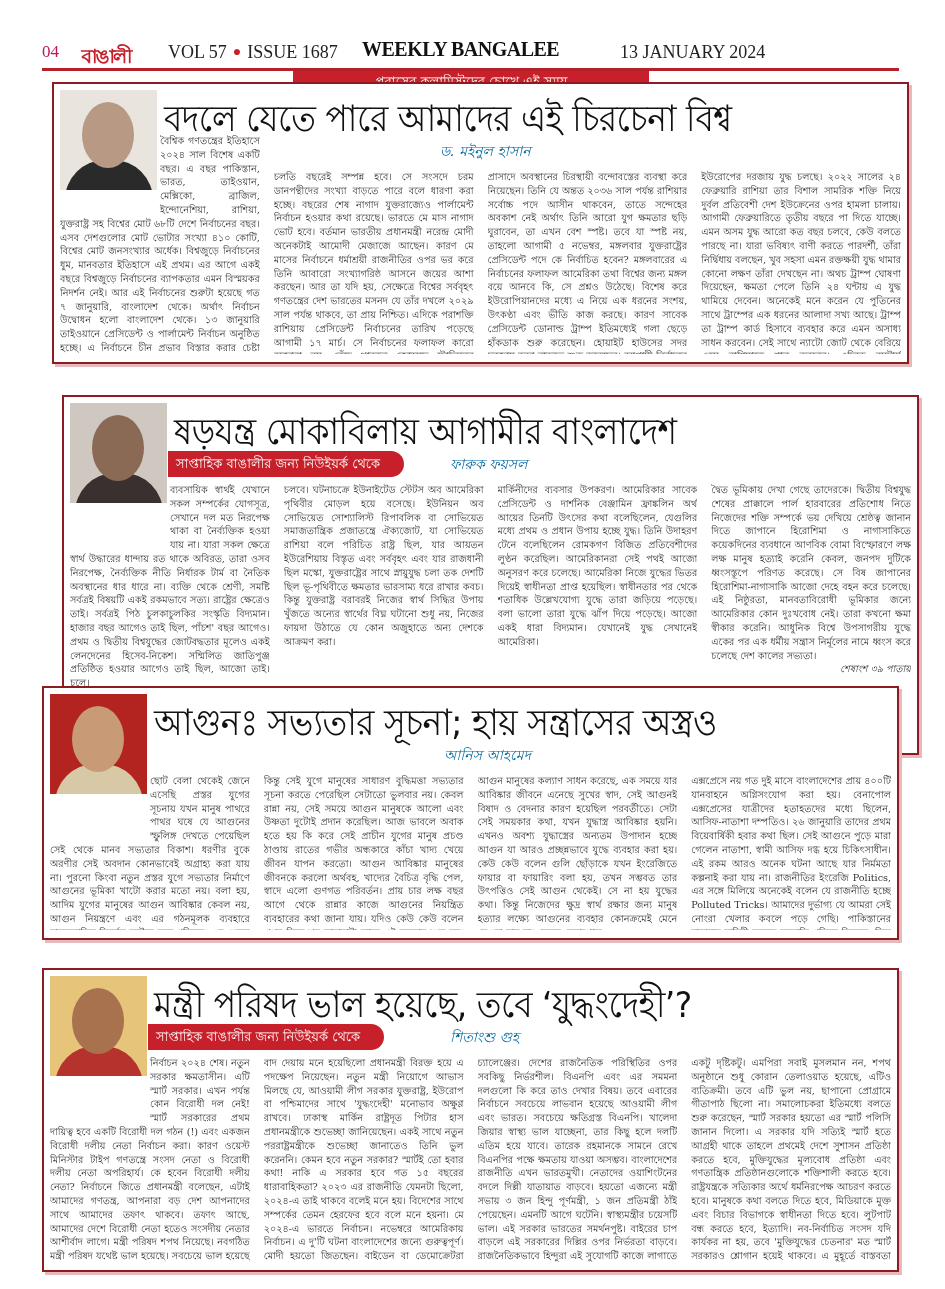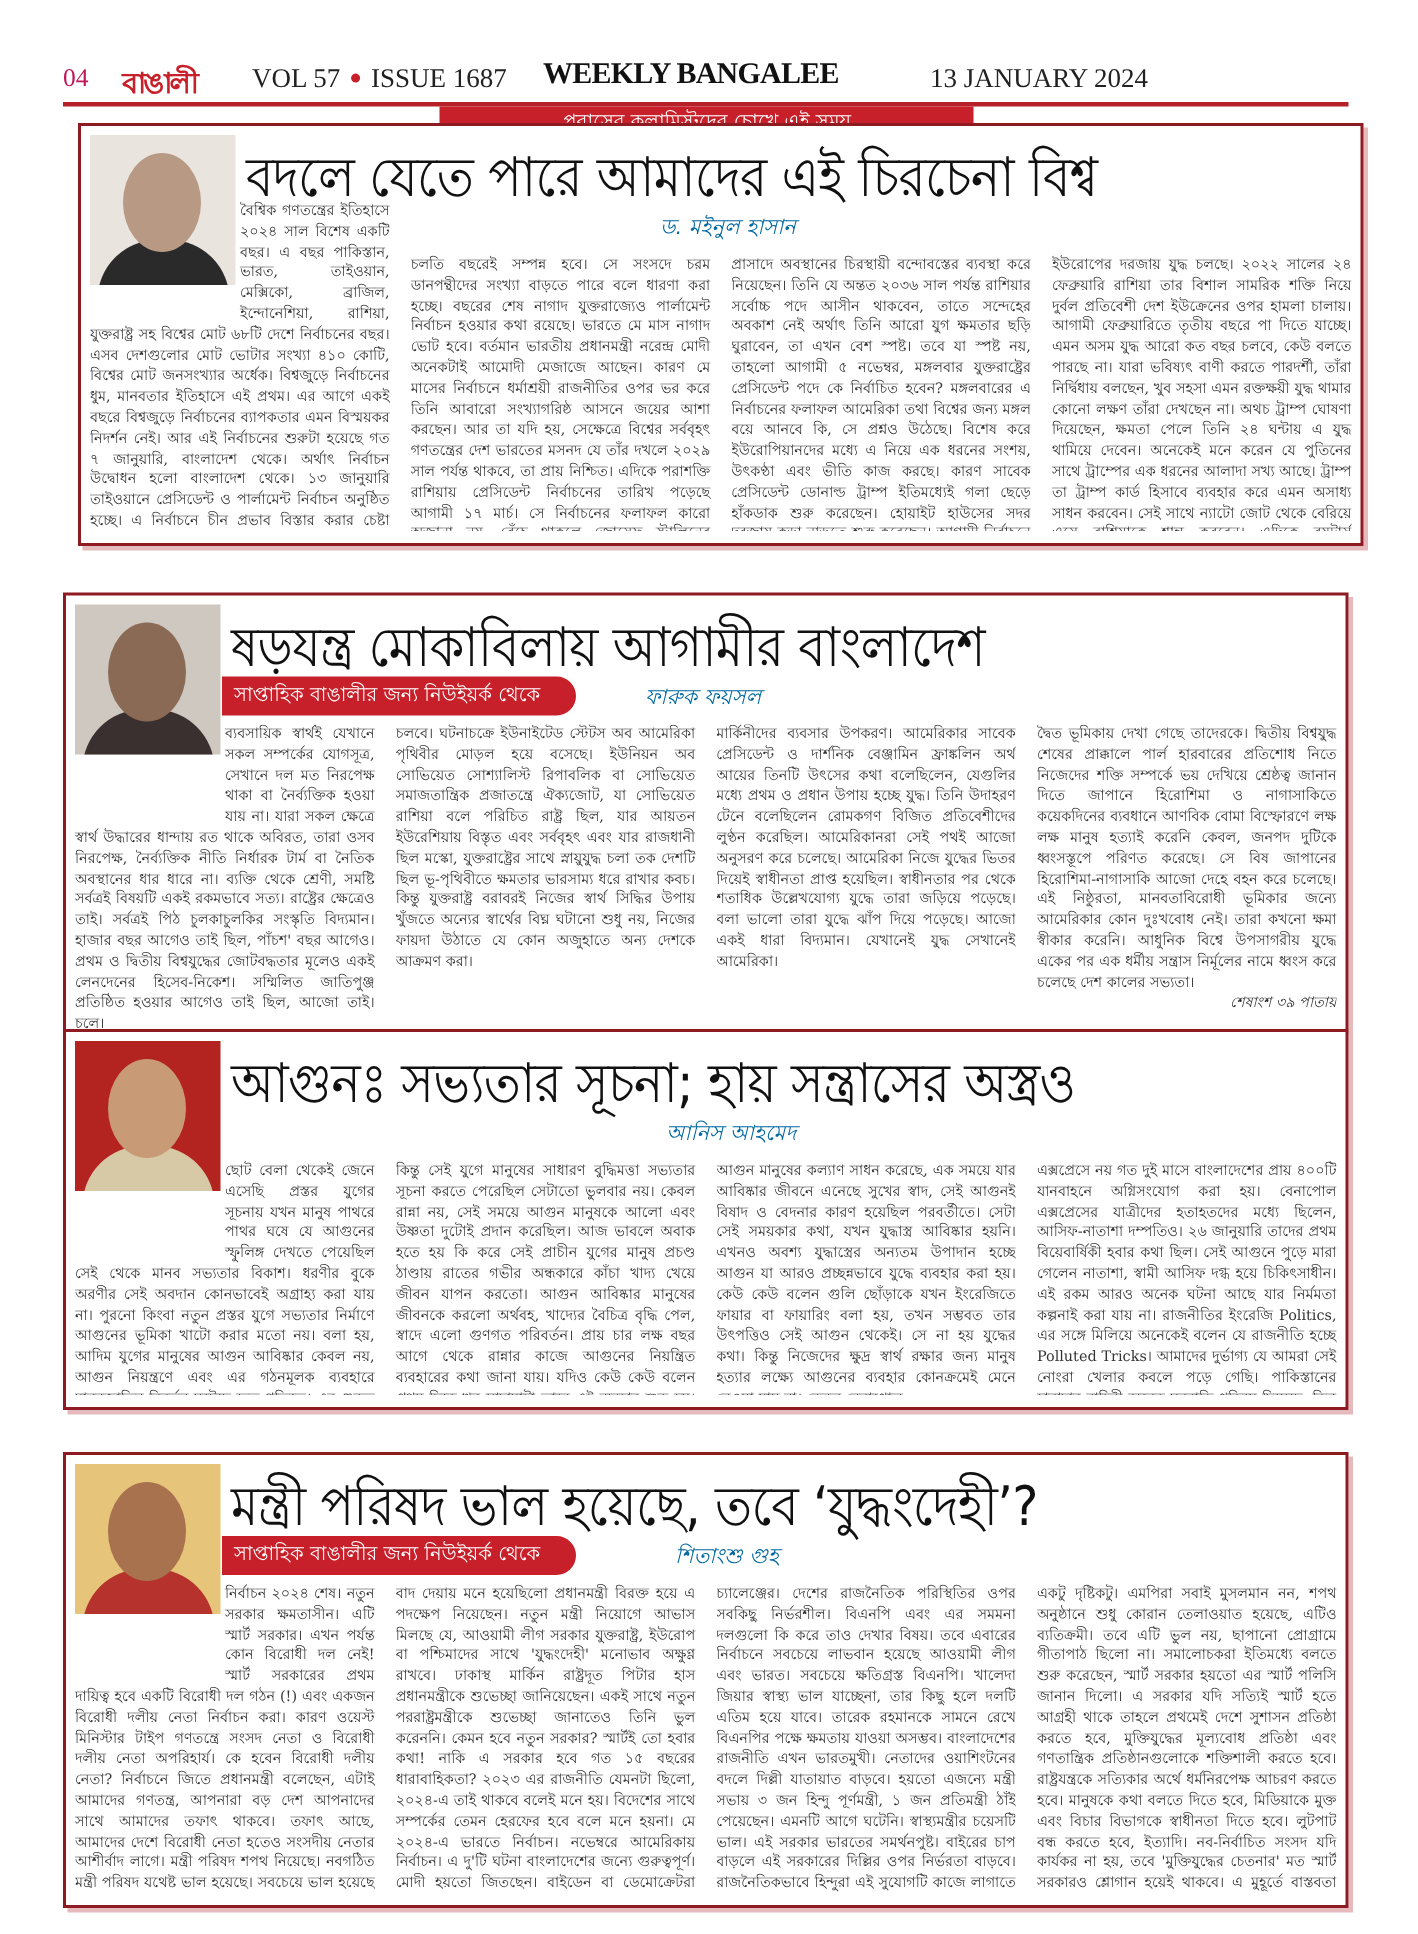--- a/index.html
+++ b/index.html
@@ -49,21 +49,21 @@
   <div class="headline">বদলে যেতে পারে আমাদের এই চিরচেনা বিশ্ব</div>
   <div class="author" style="left:386px">ড. মইনুল হাসান</div>
   <div class="cols" style="top:50px">
     <div class="col first" style="padding-top:0"><span class="spacer" style="height:78px"></span><span>বৈশ্বিক গণতন্ত্রের ইতিহাসে ২০২৪ সাল বিশেষ একটি বছর। এ বছর পাকিস্তান, ভারত, তাইওয়ান, মেক্সিকো, ব্রাজিল, ইন্দোনেশিয়া, রাশিয়া, যুক্তরাষ্ট্র সহ বিশ্বের মোট ৬৮টি দেশে নির্বাচনের বছর। এসব দেশগুলোর মোট ভোটার সংখ্যা ৪১০ কোটি, বিশ্বের মোট জনসংখ্যার অর্ধেক। বিশ্বজুড়ে নির্বাচনের ধুম, মানবতার ইতিহাসে এই প্রথম। এর আগে একই বছরে বিশ্বজুড়ে নির্বাচনের ব্যাপকতার এমন বিস্ময়কর নিদর্শন নেই। আর এই নির্বাচনের শুরুটা হয়েছে গত ৭ জানুয়ারি, বাংলাদেশ থেকে। অর্থাৎ নির্বাচন উদ্বোধন হলো বাংলাদেশ থেকে। ১৩ জানুয়ারি তাইওয়ানে প্রেসিডেন্ট ও পার্লামেন্ট নির্বাচন অনুষ্ঠিত হচ্ছে। এ নির্বাচনে চীন প্রভাব বিস্তার করার চেষ্টা করছে বলে অভিযোগ উঠেছে। ইউরোপীয় ইউনিয়নের ২৭টি দেশ থেকে ইউরোপিয়ান সংসদের সদস্য নির্বাচন</span></div>
     <div class="col" style="padding-top:36px"><span>চলতি বছরেই সম্পন্ন হবে। সে সংসদে চরম ডানপন্থীদের সংখ্যা বাড়তে পারে বলে ধারণা করা হচ্ছে। বছরের শেষ নাগাদ যুক্তরাজ্যেও পার্লামেন্ট নির্বাচন হওয়ার কথা রয়েছে। ভারতে মে মাস নাগাদ ভোট হবে। বর্তমান ভারতীয় প্রধানমন্ত্রী নরেন্দ্র মোদী অনেকটাই আমোদী মেজাজে আছেন। কারণ মে মাসের নির্বাচনে ধর্মাশ্রয়ী রাজনীতির ওপর ভর করে তিনি আবারো সংখ্যাগরিষ্ঠ আসনে জয়ের আশা করছেন। আর তা যদি হয়, সেক্ষেত্রে বিশ্বের সর্ববৃহৎ গণতন্ত্রের দেশ ভারতের মসনদ যে তাঁর দখলে ২০২৯ সাল পর্যন্ত থাকবে, তা প্রায় নিশ্চিত। এদিকে পরাশক্তি রাশিয়ায় প্রেসিডেন্ট নির্বাচনের তারিখ পড়েছে আগামী ১৭ মার্চ। সে নির্বাচনের ফলাফল কারো অজানা নয়, বেঁচে থাকলে জোসেফ স্টালিনের ভাবশিষ্য প্রেসিডেন্ট ভ্লাদিমির পুতিন নির্বাচিত হবেন। তিনি একাধারে রাশিয়ার প্রেসিডেন্ট এবং প্রধানমন্ত্রী হিসেবে সেই ১৯৯৯ থেকে দোর্দণ্ড প্রতাপে দাপিয়ে বেড়াচ্ছেন অভ্যন্তরীণ এবং আন্তর্জাতিক রাজনৈতিক মঞ্চ। সংবিধানের বিধান সংশোধন করে তিনি ক্রেমলিন</span></div>
     <div class="col" style="padding-top:36px"><span>প্রাসাদে অবস্থানের চিরস্থায়ী বন্দোবস্তের ব্যবস্থা করে নিয়েছেন। তিনি যে অন্তত ২০৩৬ সাল পর্যন্ত রাশিয়ার সর্বোচ্চ পদে আসীন থাকবেন, তাতে সন্দেহের অবকাশ নেই অর্থাৎ তিনি আরো যুগ ক্ষমতার ছড়ি ঘুরাবেন, তা এখন বেশ স্পষ্ট। তবে যা স্পষ্ট নয়, তাহলো আগামী ৫ নভেম্বর, মঙ্গলবার যুক্তরাষ্ট্রের প্রেসিডেন্ট পদে কে নির্বাচিত হবেন? মঙ্গলবারের এ নির্বাচনের ফলাফল আমেরিকা তথা বিশ্বের জন্য মঙ্গল বয়ে আনবে কি, সে প্রশ্নও উঠেছে। বিশেষ করে ইউরোপিয়ানদের মধ্যে এ নিয়ে এক ধরনের সংশয়, উৎকণ্ঠা এবং ভীতি কাজ করছে। কারণ সাবেক প্রেসিডেন্ট ডোনাল্ড ট্রাম্প ইতিমধ্যেই গলা ছেড়ে হাঁকডাক শুরু করেছেন। হোয়াইট হাউসের সদর দরজায় কড়া নাড়তে শুরু করেছেন। আগামী নির্বাচনে রিপাবলিকান পার্টির হয়ে ডেমোক্রেটিক প্রার্থীর বিরুদ্ধে ভোটযুদ্ধে অবতীর্ণ হবেন বলে ইচ্ছা প্রকাশ করেছেন। দেশে দেশে নির্বাচনের ডামাডোলের মধ্যেই</span></div>
     <div class="col" style="padding-top:36px"><span>ইউরোপের দরজায় যুদ্ধ চলছে। ২০২২ সালের ২৪ ফেব্রুয়ারি রাশিয়া তার বিশাল সামরিক শক্তি নিয়ে দুর্বল প্রতিবেশী দেশ ইউক্রেনের ওপর হামলা চালায়। আগামী ফেব্রুয়ারিতে তৃতীয় বছরে পা দিতে যাচ্ছে। এমন অসম যুদ্ধ আরো কত বছর চলবে, কেউ বলতে পারছে না। যারা ভবিষ্যৎ বাণী করতে পারদর্শী, তাঁরা নির্দ্বিধায় বলছেন, খুব সহসা এমন রক্তক্ষয়ী যুদ্ধ থামার কোনো লক্ষণ তাঁরা দেখছেন না। অথচ ট্রাম্প ঘোষণা দিয়েছেন, ক্ষমতা পেলে তিনি ২৪ ঘন্টায় এ যুদ্ধ থামিয়ে দেবেন। অনেকেই মনে করেন যে পুতিনের সাথে ট্রাম্পের এক ধরনের আলাদা সখ্য আছে। ট্রাম্প তা ট্রাম্প কার্ড হিসাবে ব্যবহার করে এমন অসাধ্য সাধন করবেন। সেই সাথে ন্যাটো জোট থেকে বেরিয়ে এসে রাশিয়াকে শান্ত করবেন। এদিকে রয়টার্স জানিয়েছে, রাশিয়ার বিরুদ্ধে যুদ্ধে ইউক্রেনকে নতুন করে সামরিক সহায়তা দেওয়ার ক্ষেত্রে কংগ্রেসে ট্রাম্পের দল রিপাবলিকান পার্টির বাধার মুখে পড়েছেন বাইডেন। অশান্ত হয়ে উঠেছে মধ্যপ্রাচ্য।</span> </div>
   </div>
 </div>
 
-<div class="article" style="top:395px;height:360px;">
+<div class="article" style="top:395px;height:360px;margin-left:20px;">
   <div class="photo" style="background:#cfc8c0;">
     <div class="body" style="background:#3a3030"></div>
     <div class="face" style="background:#8a6a55"></div>
   </div>
   <div class="headline">ষড়যন্ত্র মোকাবিলায় আগামীর বাংলাদেশ</div>
   <div class="tag">সাপ্তাহিক বাঙালীর জন্য নিউইয়র্ক থেকে</div>
   <div class="author" style="left:386px">ফারুক ফয়সল</div>
   <div class="cols" style="top:86px">
     <div class="col first"><span class="spacer" style="height:56px"></span><span>ব্যবসায়িক স্বার্থই যেখানে সকল সম্পর্কের যোগসূত্র, সেখানে দল মত নিরপেক্ষ থাকা বা নৈর্ব্যক্তিক হওয়া যায় না। যারা সকল ক্ষেত্রে স্বার্থ উদ্ধারের ধান্দায় রত থাকে অবিরত, তারা ওসব নিরপেক্ষ, নৈর্ব্যক্তিক নীতি নির্ধারক টার্ম বা নৈতিক অবস্থানের ধার ধারে না। ব্যক্তি থেকে শ্রেণী, সমষ্টি সর্বত্রই বিষয়টি একই রকমভাবে সত্য। রাষ্ট্রের ক্ষেত্রেও তাই। সর্বত্রই পিঠ চুলকাচুলকির সংস্কৃতি বিদ্যমান। হাজার বছর আগেও তাই ছিল, পাঁচশ' বছর আগেও। প্রথম ও দ্বিতীয় বিশ্বযুদ্ধের জোটবদ্ধতার মূলেও একই লেনদেনের হিসেব-নিকেশ। সম্মিলিত জাতিপুঞ্জ প্রতিষ্ঠিত হওয়ার আগেও তাই ছিল, আজো তাই। চলে।</span></div>
     <div class="col"><span>চলবে। ঘটনাচক্রে ইউনাইটেড স্টেটস অব আমেরিকা পৃথিবীর মোড়ল হয়ে বসেছে। ইউনিয়ন অব সোভিয়েত সোশ্যালিস্ট রিপাবলিক বা সোভিয়েত সমাজতান্ত্রিক প্রজাতন্ত্রে ঐক্যজোট, যা সোভিয়েত রাশিয়া বলে পরিচিত রাষ্ট্র ছিল, যার আয়তন ইউরেশিয়ায় বিস্তৃত এবং সর্ববৃহৎ এবং যার রাজধানী ছিল মস্কো, যুক্তরাষ্ট্রের সাথে স্নায়ুযুদ্ধ চলা তক দেশটি ছিল ভূ-পৃথিবীতে ক্ষমতার ভারসাম্য ধরে রাখার কবচ। কিন্তু যুক্তরাষ্ট্র বরাবরই নিজের স্বার্থ সিদ্ধির উপায় খুঁজতে অন্যের স্বার্থের বিঘ্ন ঘটানো শুধু নয়, নিজের ফায়দা উঠাতে যে কোন অজুহাতে অন্য দেশকে আক্রমণ করা।</span></div>

